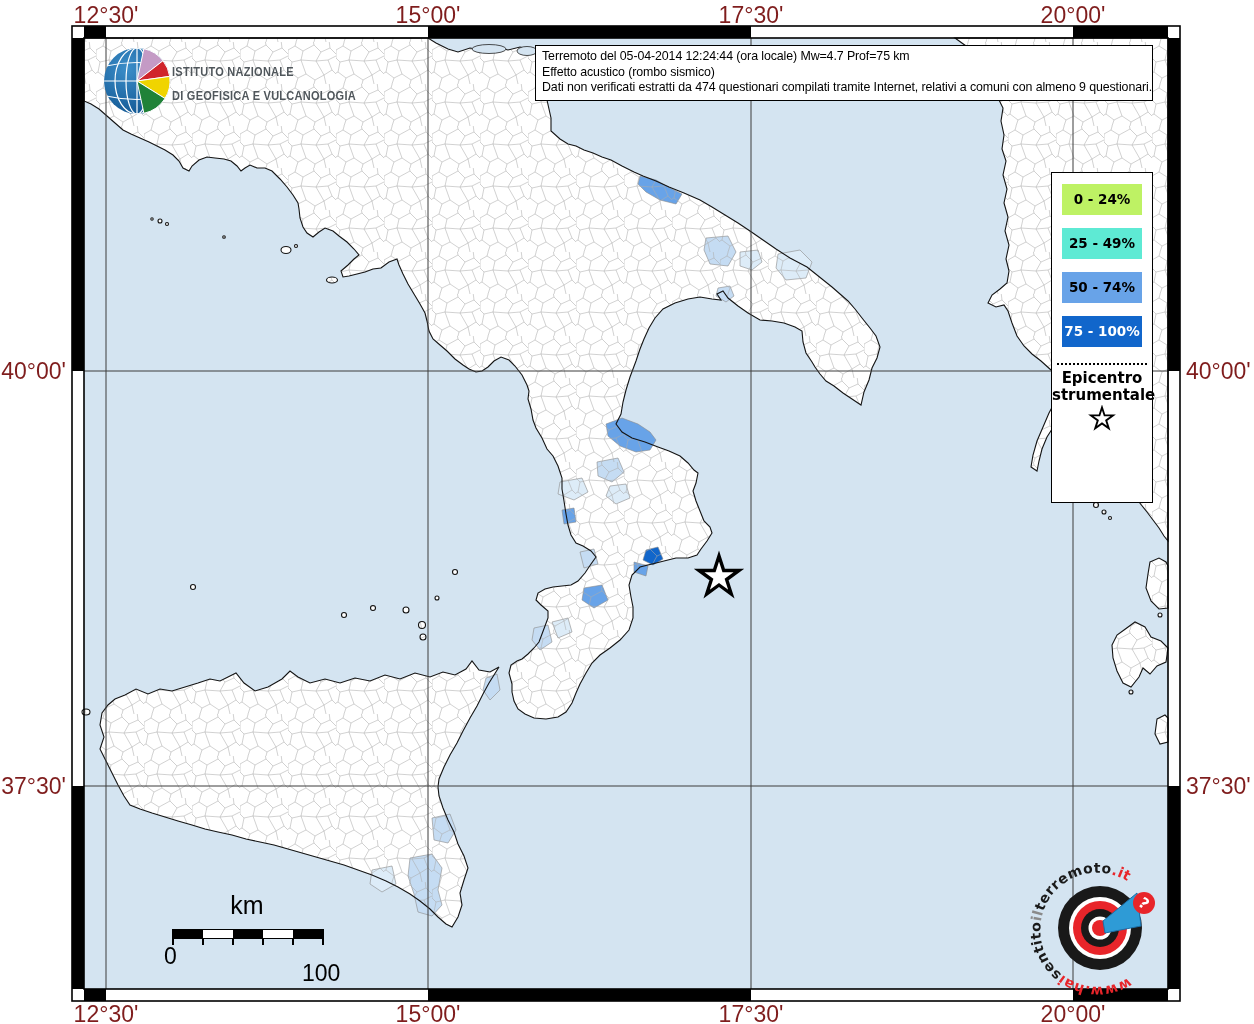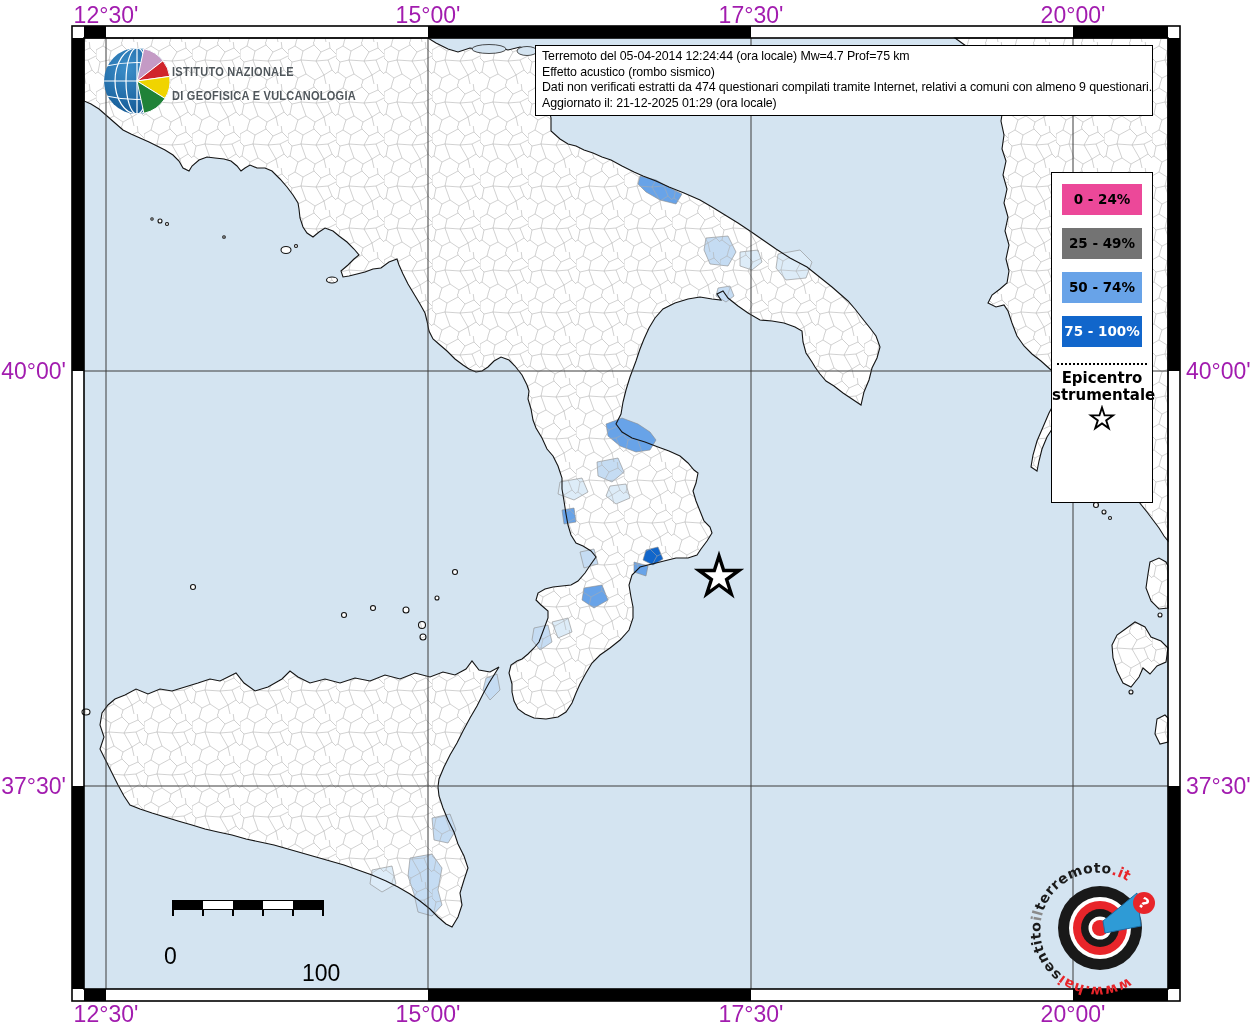--- a/index.html
+++ b/index.html
@@ -1,19 +1,19 @@
 <!DOCTYPE html>
 <html><head>
 <meta charset="utf-8">
 <style>
   html,body{margin:0;padding:0;background:#fff;}
   .stage{position:relative;width:1254px;height:1024px;background:#fff;overflow:hidden;
          font-family:"Liberation Sans",sans-serif;}
   svg.maplayer{position:absolute;left:0;top:0;}
-  .axis-label{position:absolute;font-size:23px;color:#a21caf;white-space:nowrap;}
+  .axis-label{position:absolute;font-size:23px;color:#7f1d1d;white-space:nowrap;}
   .axis-label.centered{transform:translateX(-50%);}
   .axis-left{width:66px;text-align:right;left:0;}
   .axis-right{left:1186px;text-align:left;}
   .title-box{position:absolute;left:535px;top:45px;width:618px;box-sizing:border-box;
              background:#fff;border:1.3px solid #000;padding:3px 0 4px 6px;
              font-size:12.4px;line-height:15.6px;letter-spacing:-0.1px;white-space:nowrap;overflow:hidden;}
   .legend{position:absolute;left:1051px;top:172px;width:102px;height:331px;box-sizing:border-box;
           background:#fff;border:1.5px solid #000;text-align:center;
           font-family:"DejaVu Sans",sans-serif;}
   .legend-title{font-weight:bold;font-size:12.5px;line-height:16px;padding-top:7px;}
@@ -165,21 +165,20 @@
 
   <div class="axis-label axis-left" style="top:358px;">40°00'</div>
   <div class="axis-label axis-left" style="top:773px;">37°30'</div>
   <div class="axis-label axis-right" style="top:358px;">40°00'</div>
   <div class="axis-label axis-right" style="top:773px;">37°30'</div>
 
   <div class="title-box">
     <div>Terremoto del 05-04-2014 12:24:44 (ora locale) Mw=4.7 Prof=75 km</div>
     <div>Effetto acustico (rombo sismico)</div>
     <div>Dati non verificati estratti da 474 questionari compilati tramite Internet, relativi a comuni con almeno 9 questionari.</div>
-    <div>Aggiornato il: 21-12-2025 01:29 (ora locale)</div>
   </div>
 
   <svg class="maplayer" style="left:101px;top:46px;" width="72" height="70" viewBox="-36 -35 72 70" xmlns="http://www.w3.org/2000/svg">
     <defs>
       <clipPath id="globeclip">
           <circle cx="0" cy="0" r="33"></circle>
         </clipPath>
       <radialGradient id="globegrad" cx="35%" cy="30%" r="80%">
         <stop offset="0%" stop-color="#3c8ec9"></stop>
           <stop offset="100%" stop-color="#0f5490"></stop>
@@ -196,35 +195,36 @@
       <path d="M0,0 L6.9,-32.3 A33,33 0 0 1 26,-20.3 Z" fill="#c49ac5"></path>
       <path d="M0,0 L26,-20.3 A33,33 0 0 1 32.7,-4.6 Z" fill="#d0242b"></path>
       <path d="M0,0 L32.7,-4.6 A33,33 0 0 1 28,17.5 Z" fill="#f0d400"></path>
       <path d="M0,0 L28,17.5 A33,33 0 0 1 6.9,32.3 Z" fill="#208238"></path>
     </g>
   </svg>
   <div class="ingv-text" style="left:172px;top:65px;">ISTITUTO NAZIONALE</div>
   <div class="ingv-text" style="left:172px;top:89px;">DI GEOFISICA E VULCANOLOGIA</div>
 
   <div class="legend">
-    <div class="swatch first" style="background: #ec4899;">0 - 24%</div>
-    <div class="swatch" style="background: #737373;">25 - 49%</div>
+    <div class="swatch first" style="background: #bef264;">0 - 24%</div>
+    <div class="swatch" style="background: #5eead4;">25 - 49%</div>
     <div class="swatch" style="background: rgb(104, 163, 232);">50 - 74%</div>
     <div class="swatch inverse" style="background: rgb(17, 102, 203);">75 - 100%</div>
     <div class="legend-divider"></div>
     <div class="legend-epi">
       <div>Epicentro</div>
       <div>strumentale</div>
     </div>
     <svg class="legend-star" width="30" height="27" viewBox="-15 -14 30 27" xmlns="http://www.w3.org/2000/svg">
       <use href="#star5" xlink:href="#star5" transform="scale(0.55)" fill="#fff" stroke="#000" stroke-width="3.4"></use>
     </svg>
   </div>
 
   <div class="scalebar">
+    <div class="km">km</div>
     <div class="sb-bar">
       <div class="sb-seg" style="background:#000"></div>
       <div class="sb-seg" style="background:#fff"></div>
       <div class="sb-seg" style="background:#000"></div>
       <div class="sb-seg" style="background:#fff"></div>
       <div class="sb-seg" style="background:#000"></div>
       <div class="sb-tick" style="left:-1px;"></div>
       <div class="sb-tick" style="left:29px;"></div>
       <div class="sb-tick" style="left:59px;"></div>
       <div class="sb-tick" style="left:89px;"></div>

